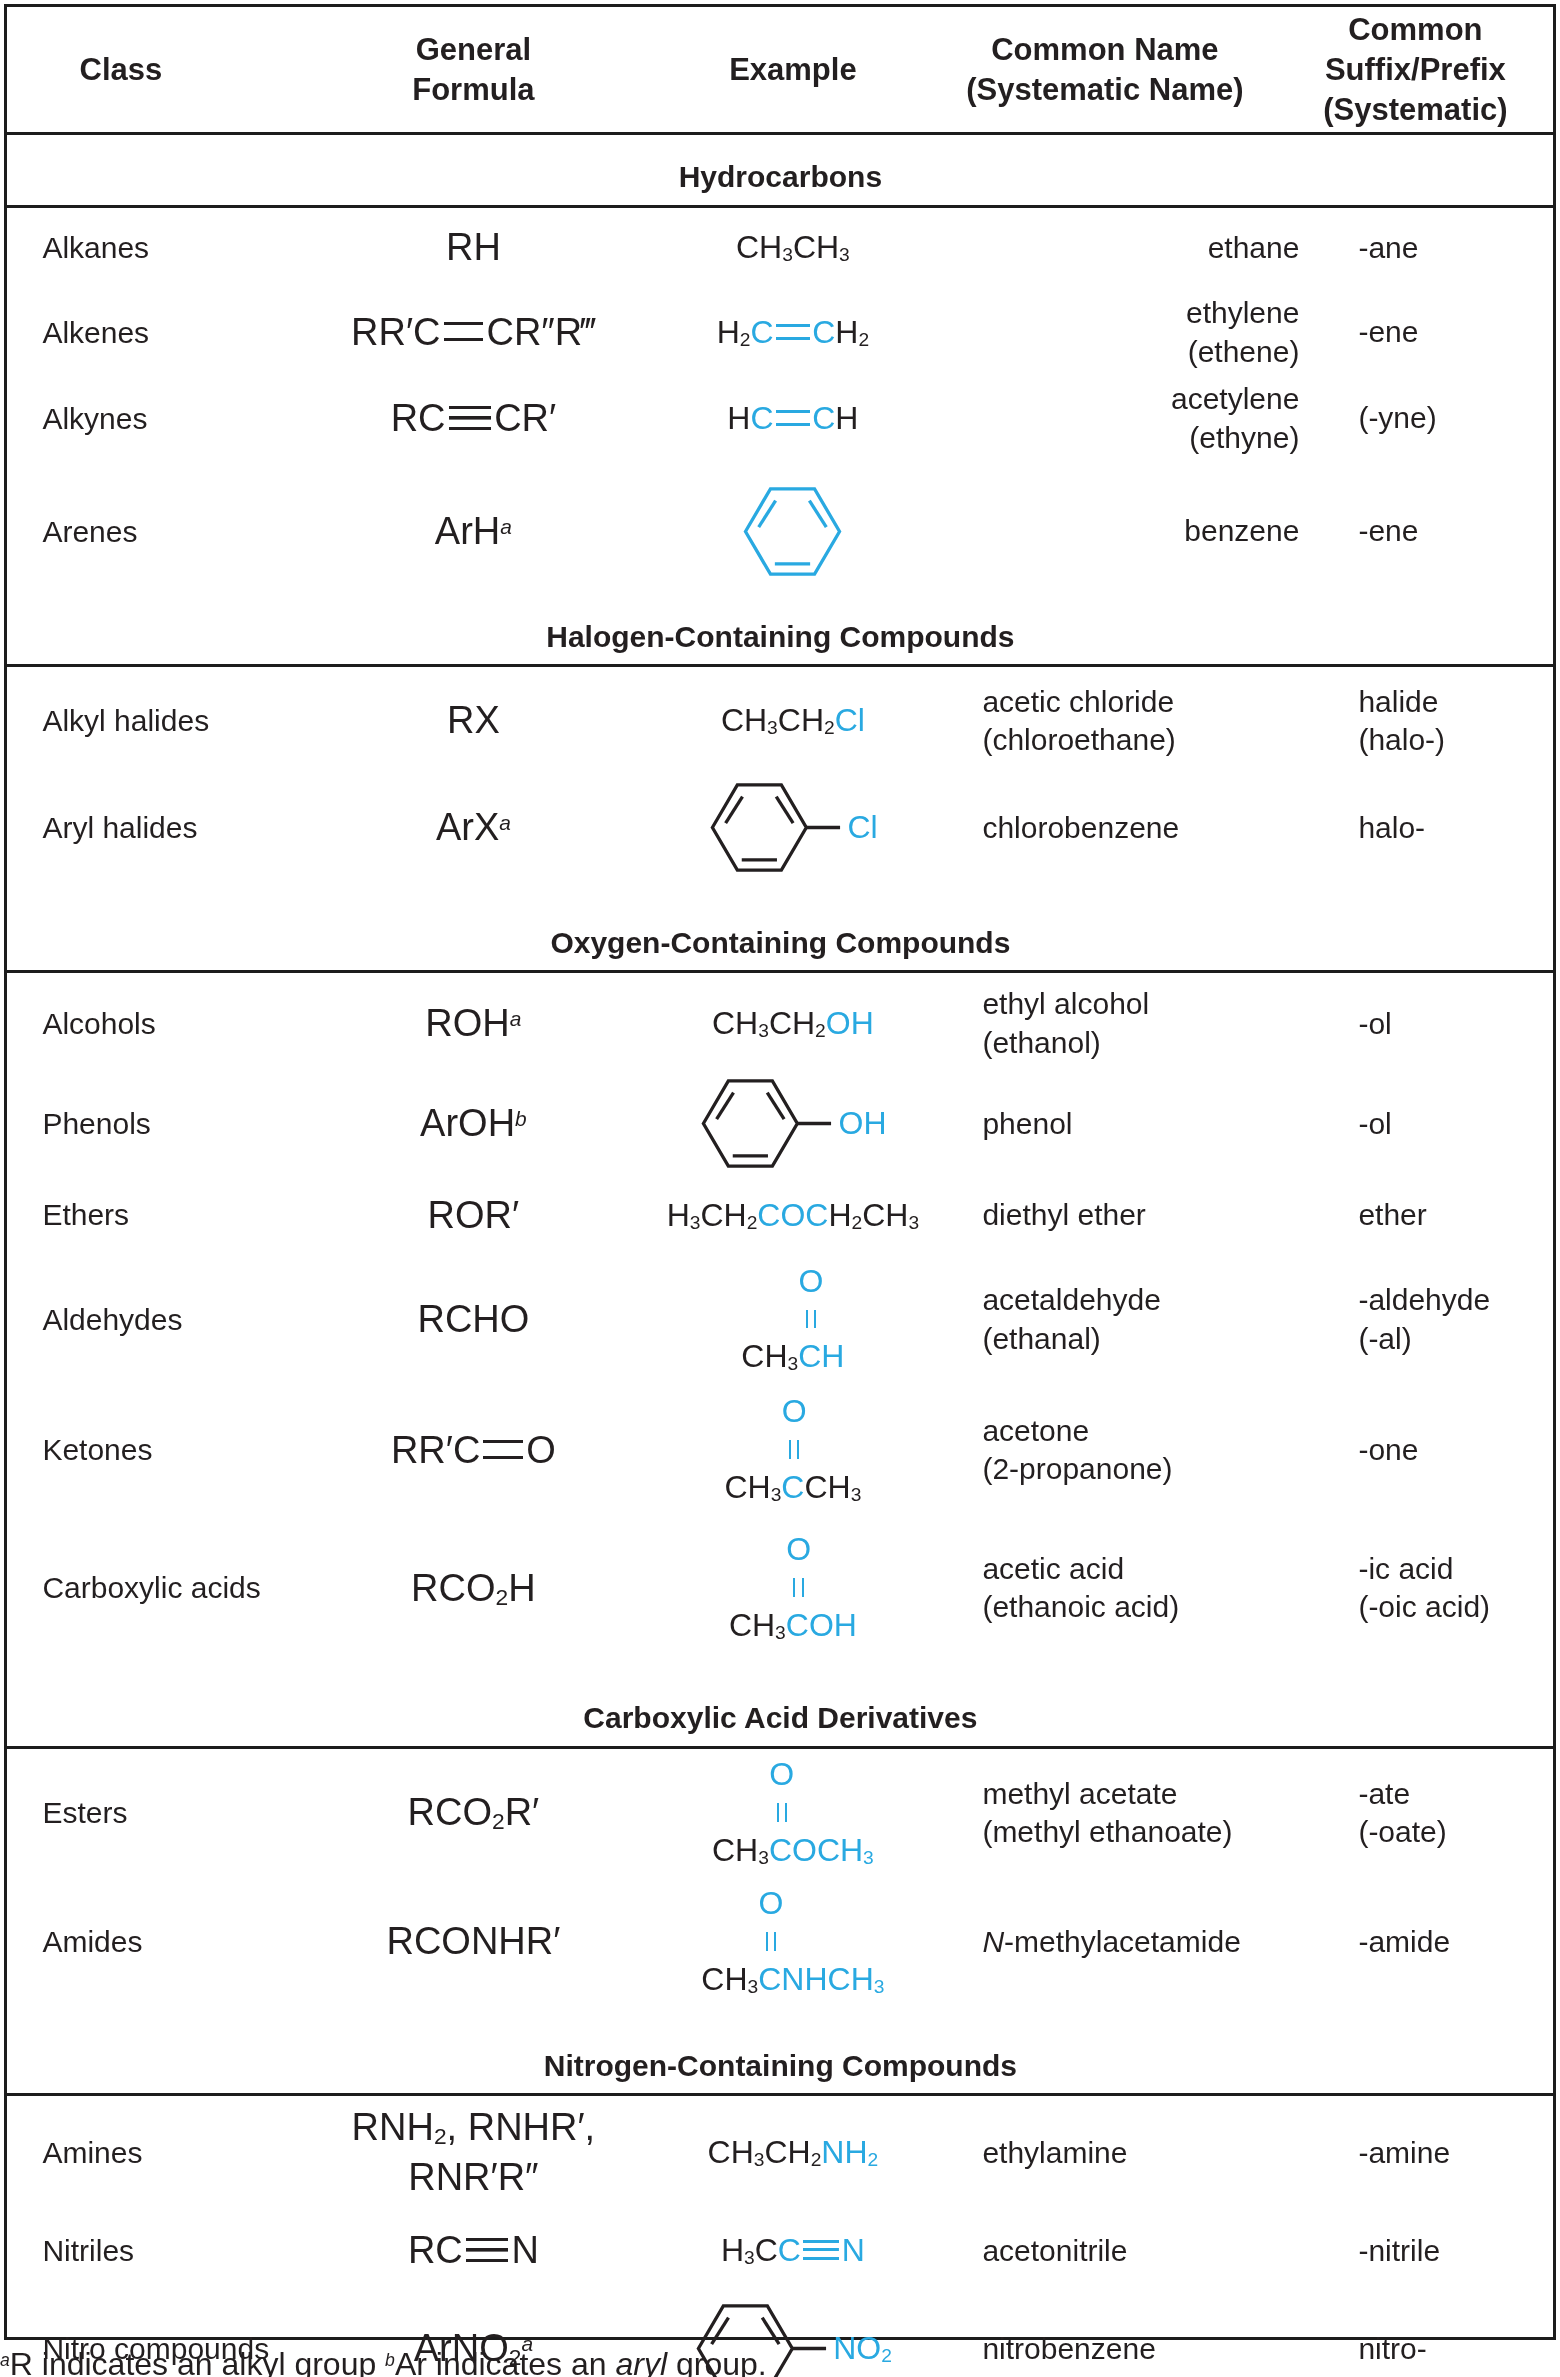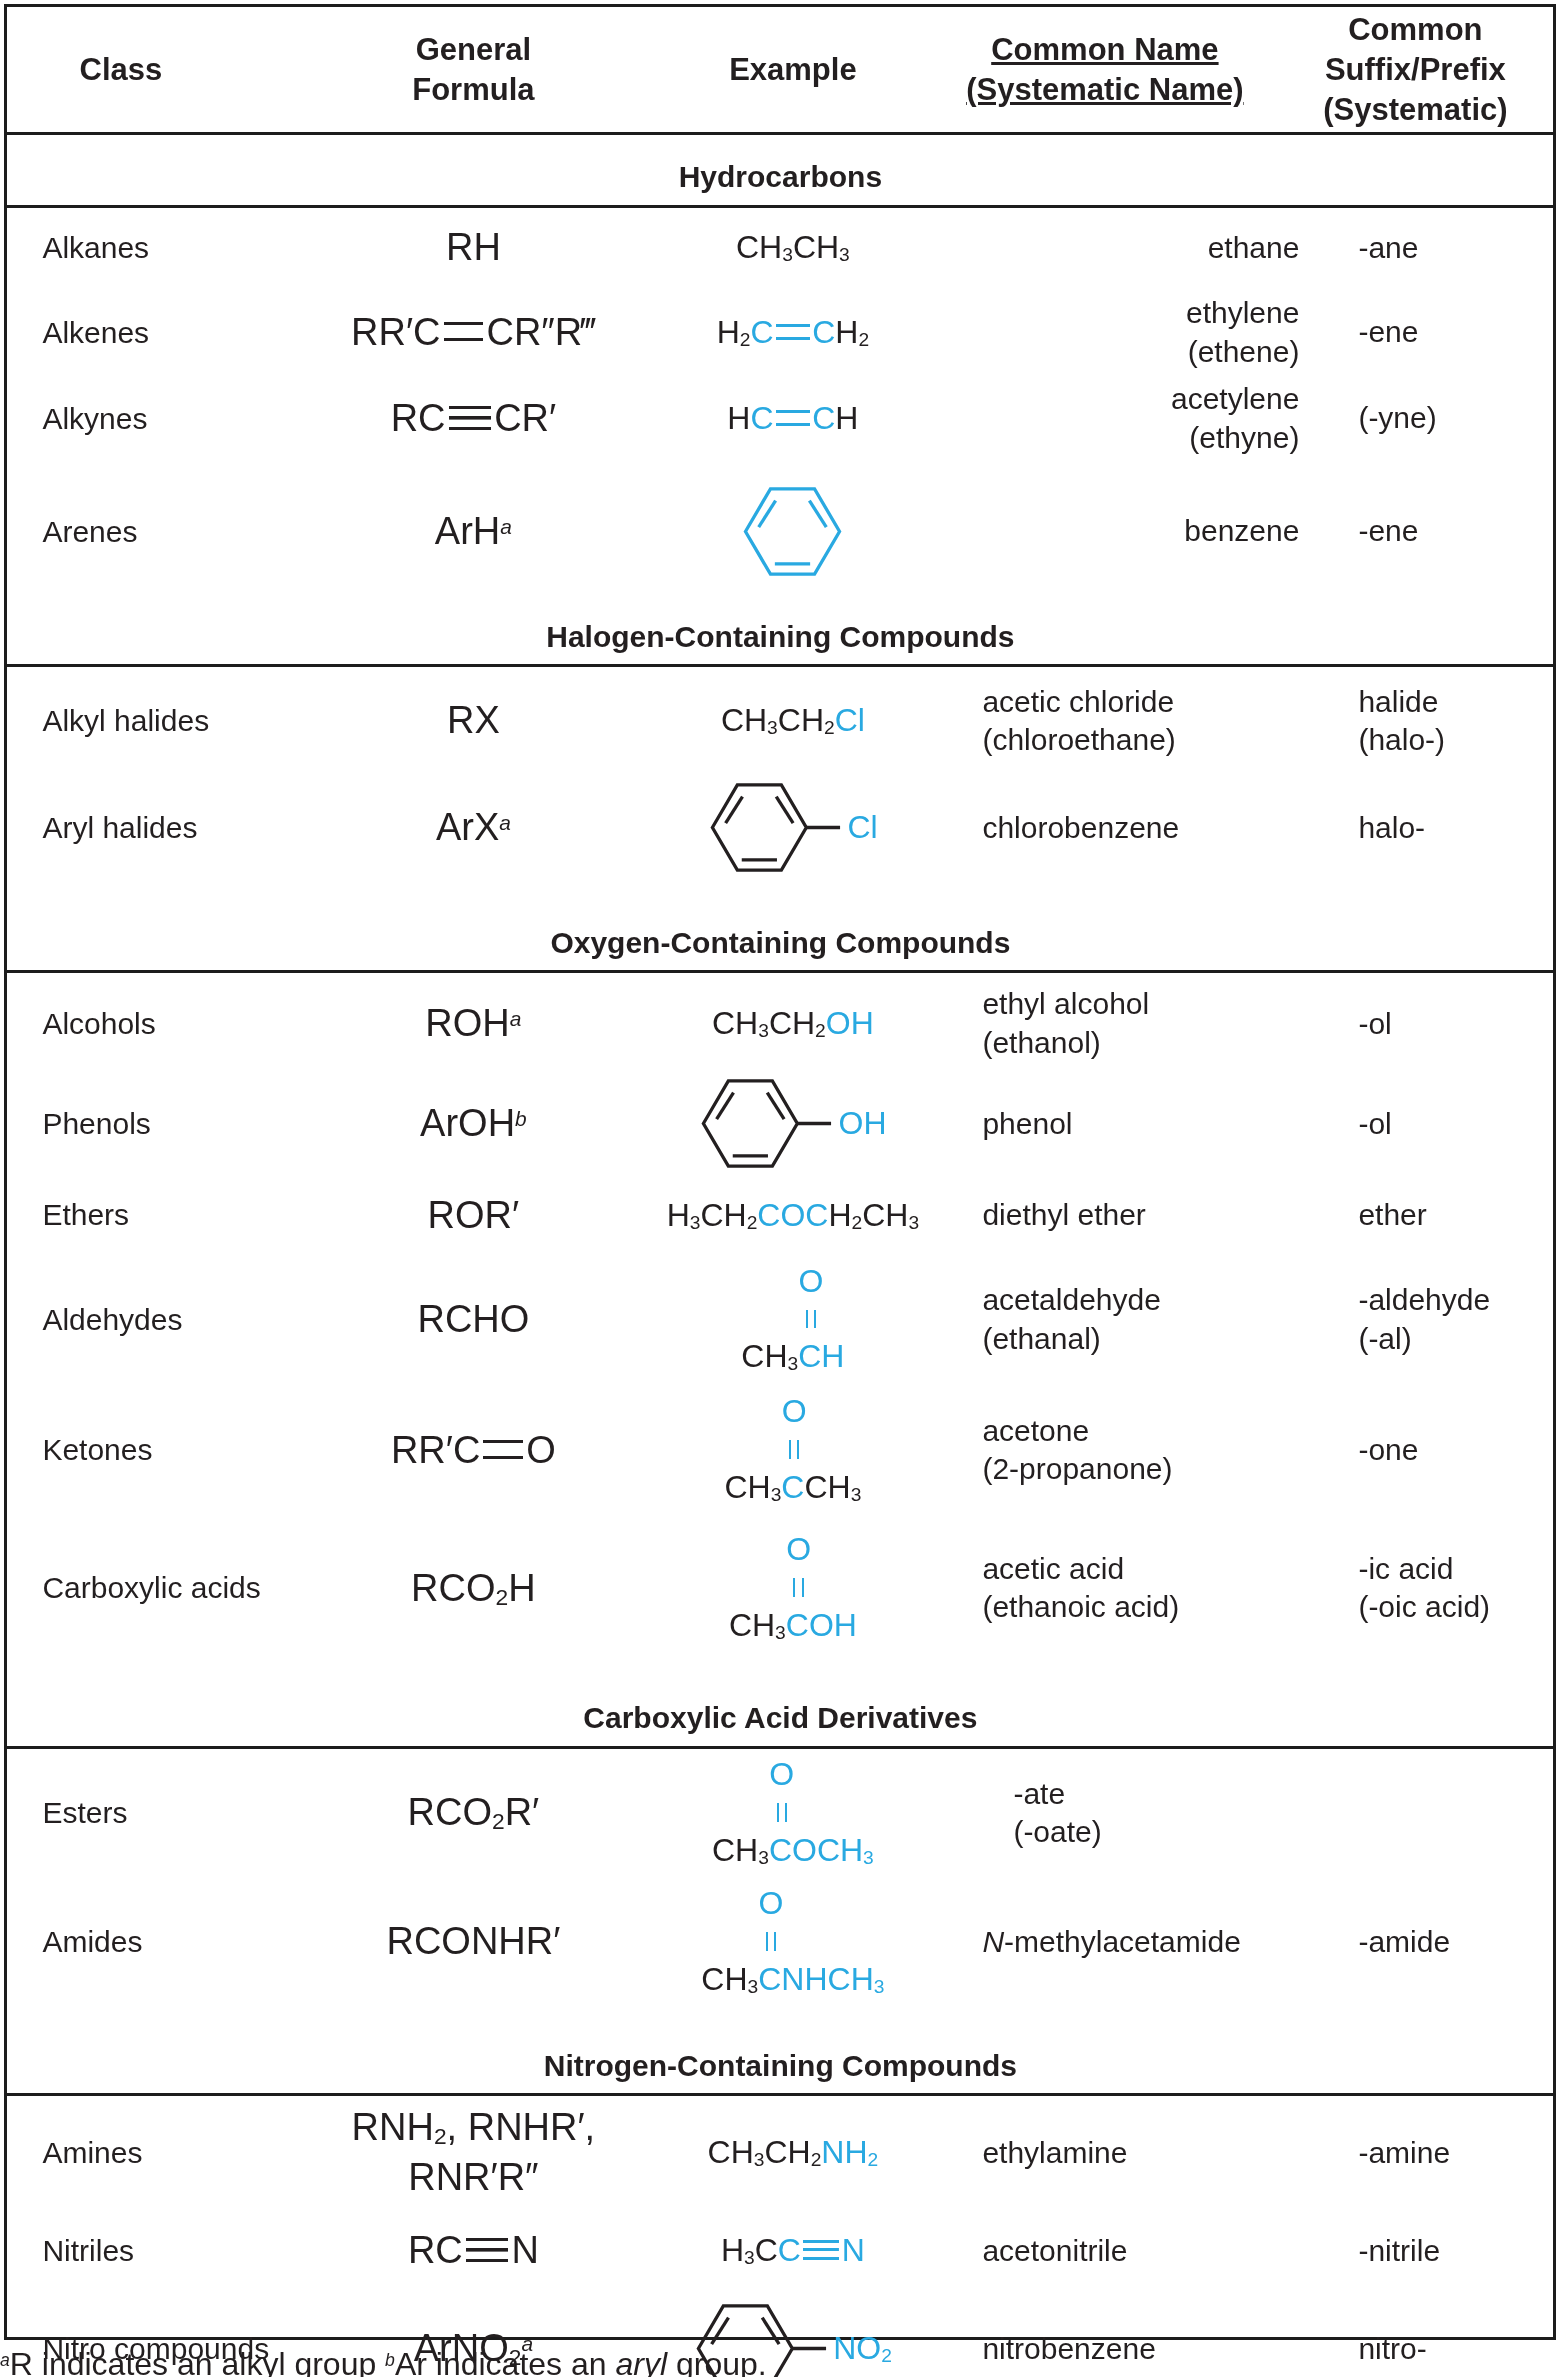--- a/index.html
+++ b/index.html
@@ -24,21 +24,21 @@
   .col-name{width:345px;padding-left:28px;font-size:30px;line-height:1.28;}
   .col-suffix{flex:1;padding-left:59px;font-size:30px;line-height:1.28;}
   .name-center .col-name{padding-left:0;text-align:right;}
 
   
   .head{height:125px;border-bottom:3.7px solid var(--line);display:flex;align-items:center;font-weight:bold;}
   .hcell{font-size:31px;line-height:1.28;text-align:center;white-space:pre-line;box-sizing:border-box;}
   .h-class{width:308px;padding-right:81px;}
   .h-formula{width:316px;}
   .h-example{width:323px;}
-  .h-name{width:345px;padding-right:44px;text-decoration:underline;}
+  .h-name{width:345px;padding-right:44px;}
   .h-suffix{flex:1;padding-right:22px;}
 
   
   .section{display:flex;align-items:flex-end;justify-content:center;
     border-bottom:3.7px solid var(--line);font-weight:bold;font-size:30px;padding-bottom:10.3px;}
 
   
   .tline{white-space:nowrap;}
   .sb{font-size:.6em;vertical-align:-0.18em;}
   .sp{font-size:.55em;font-style:italic;vertical-align:.5em;}
@@ -348,20 +348,24 @@
     <div class="c col-formula">
         <div class="tline"><span>RCO</span><span class="sb">2</span><span>R′</span></div>
       </div>
     <div class="c col-example">
         <div class="struct">
           <div class="s-line"><span class="ghost"><span>CH</span><span class="sb">3</span></span><span class="over blue">O</span></div>
           <div class="s-line s-mid"><span class="ghost"><span>CH</span><span class="sb">3</span></span><span class="over"><span class="vb blue"></span></span></div>
           <div class="s-line"><span>CH</span><span class="sb">3</span><span class="blue">COCH</span><span class="sb blue">3</span></div>
         </div>
       </div>
+    <div class="c col-name">
+        <div class="tline"><span>methyl acetate</span></div>
+        <div class="tline"><span>(methyl ethanoate)</span></div>
+      </div>
     <div class="c col-suffix">
         <div class="tline"><span>-ate</span></div>
         <div class="tline"><span>(-oate)</span></div>
       </div>
   </div>
 
   <div class="row" style="height:129px">
     <div class="c col-class">Amides</div>
     <div class="c col-formula">
         <div class="tline"><span>RCONHR′</span></div>

